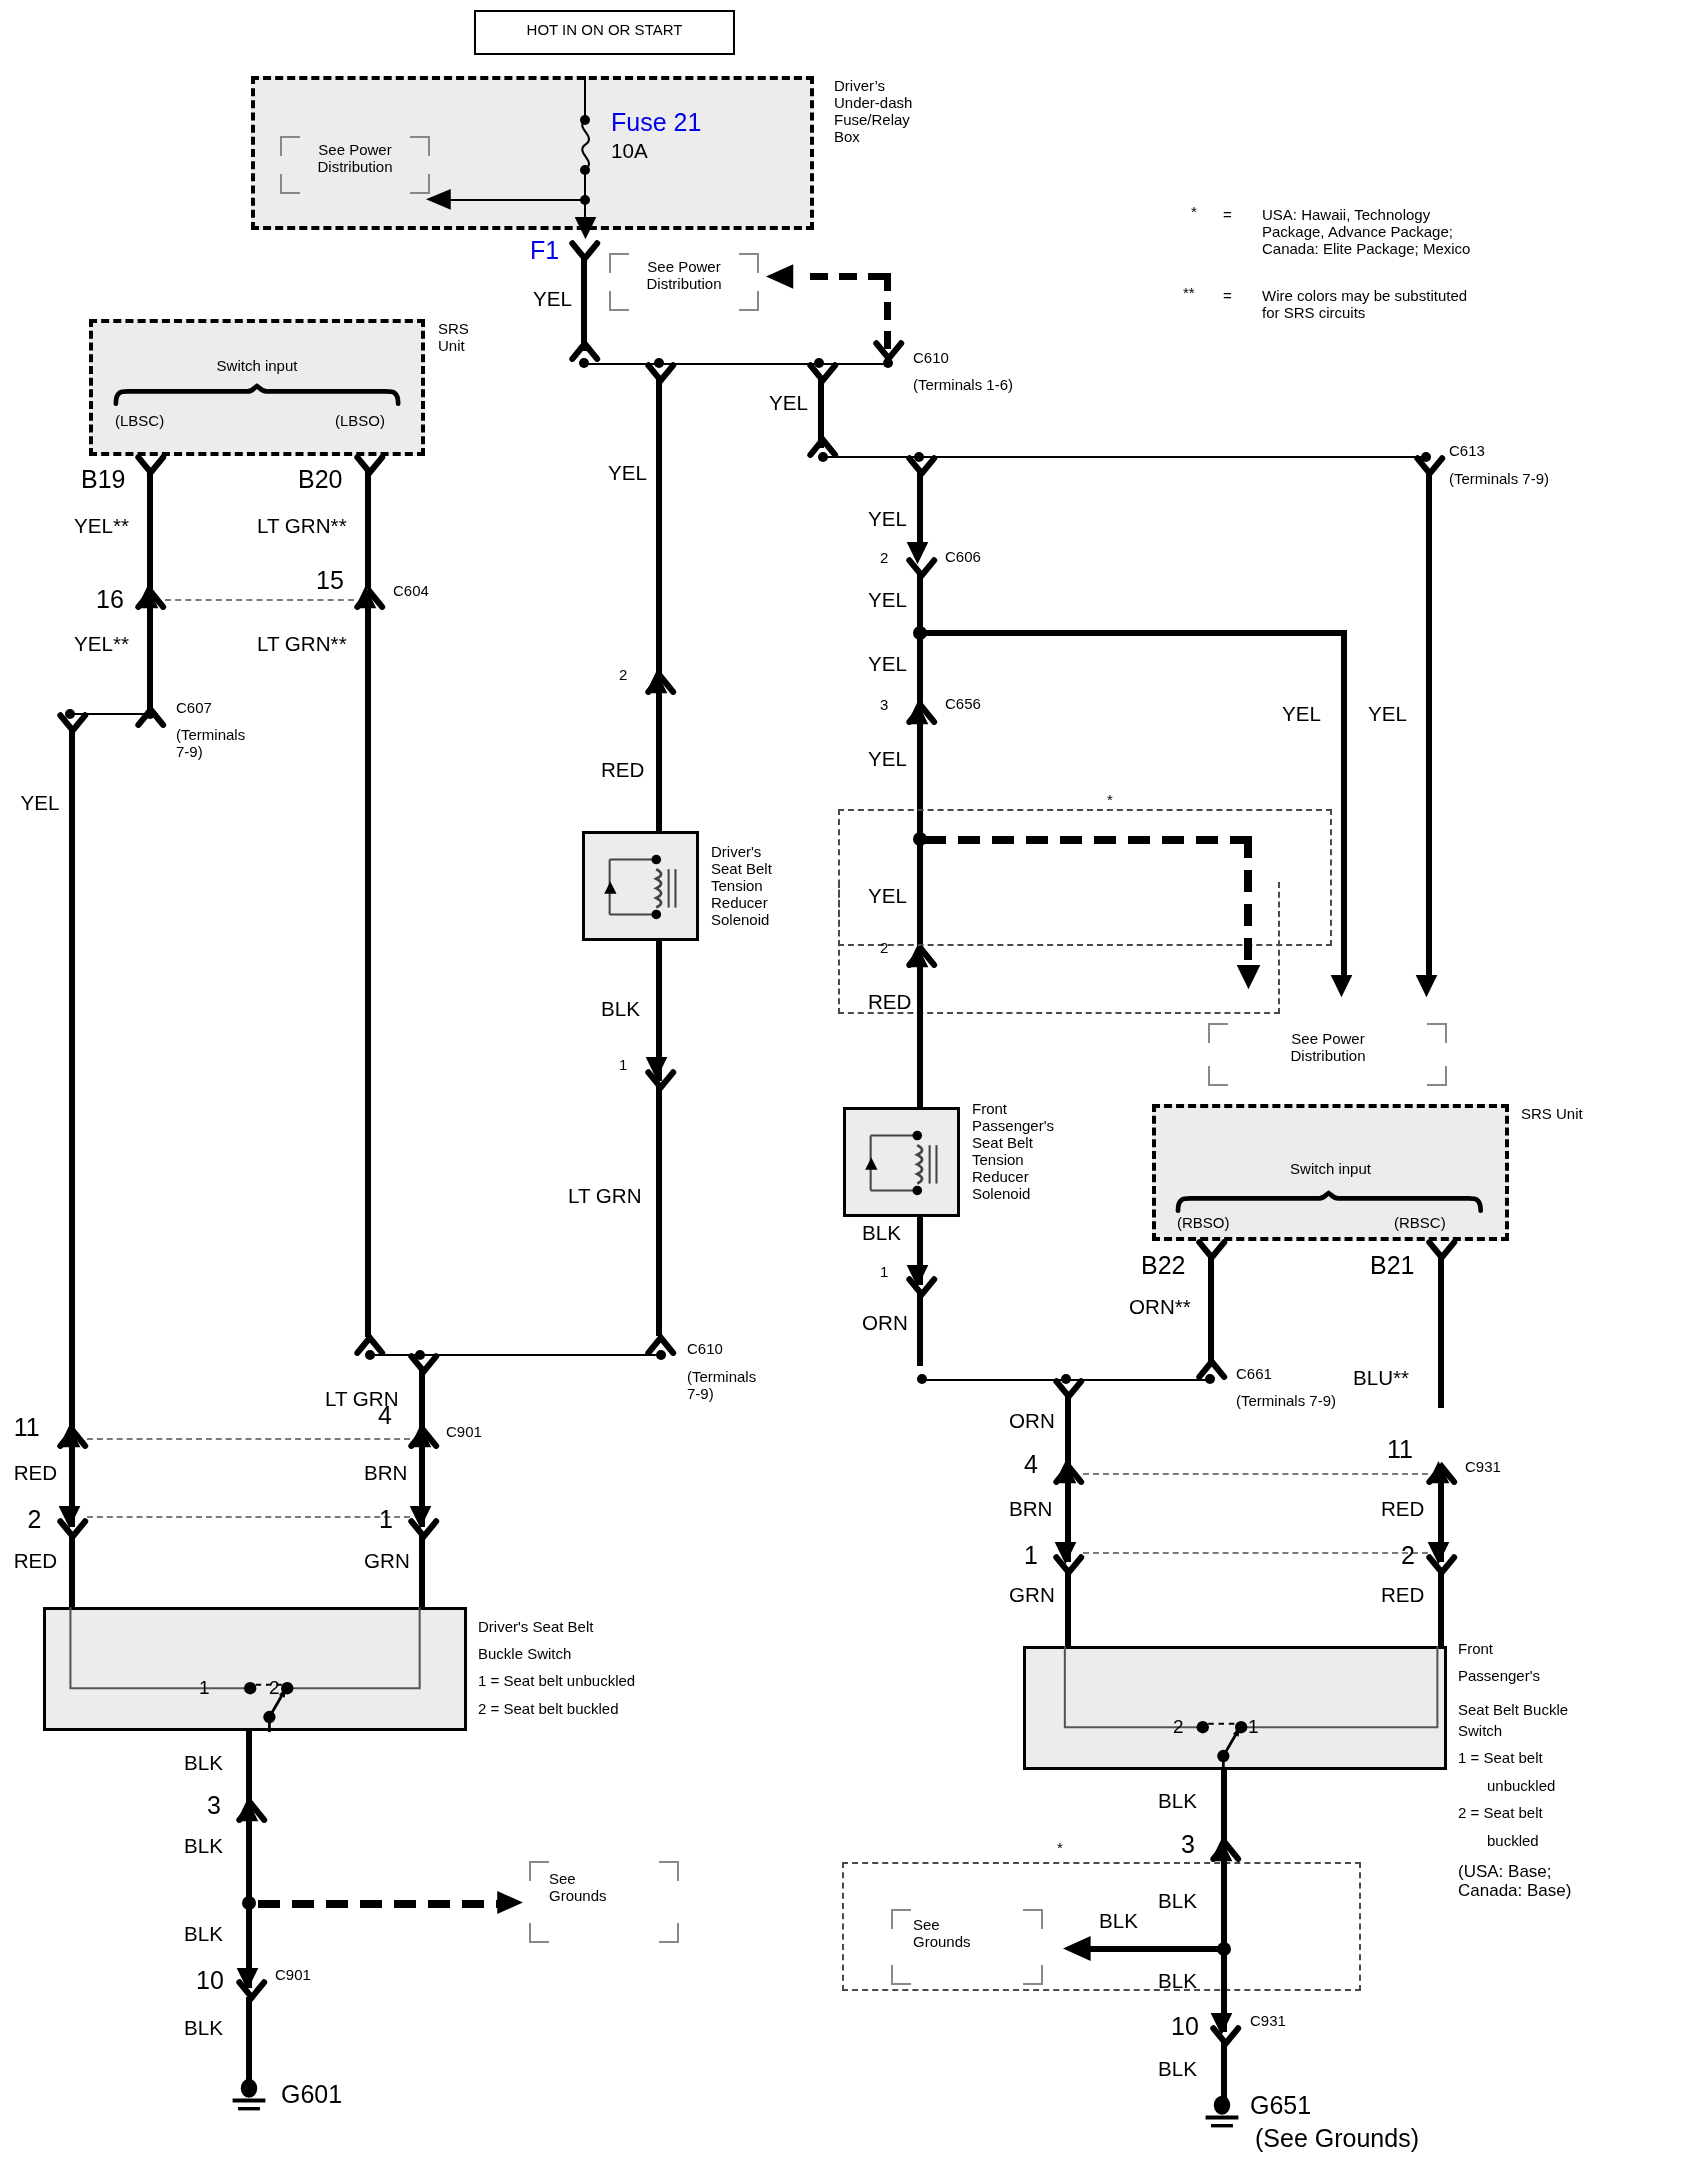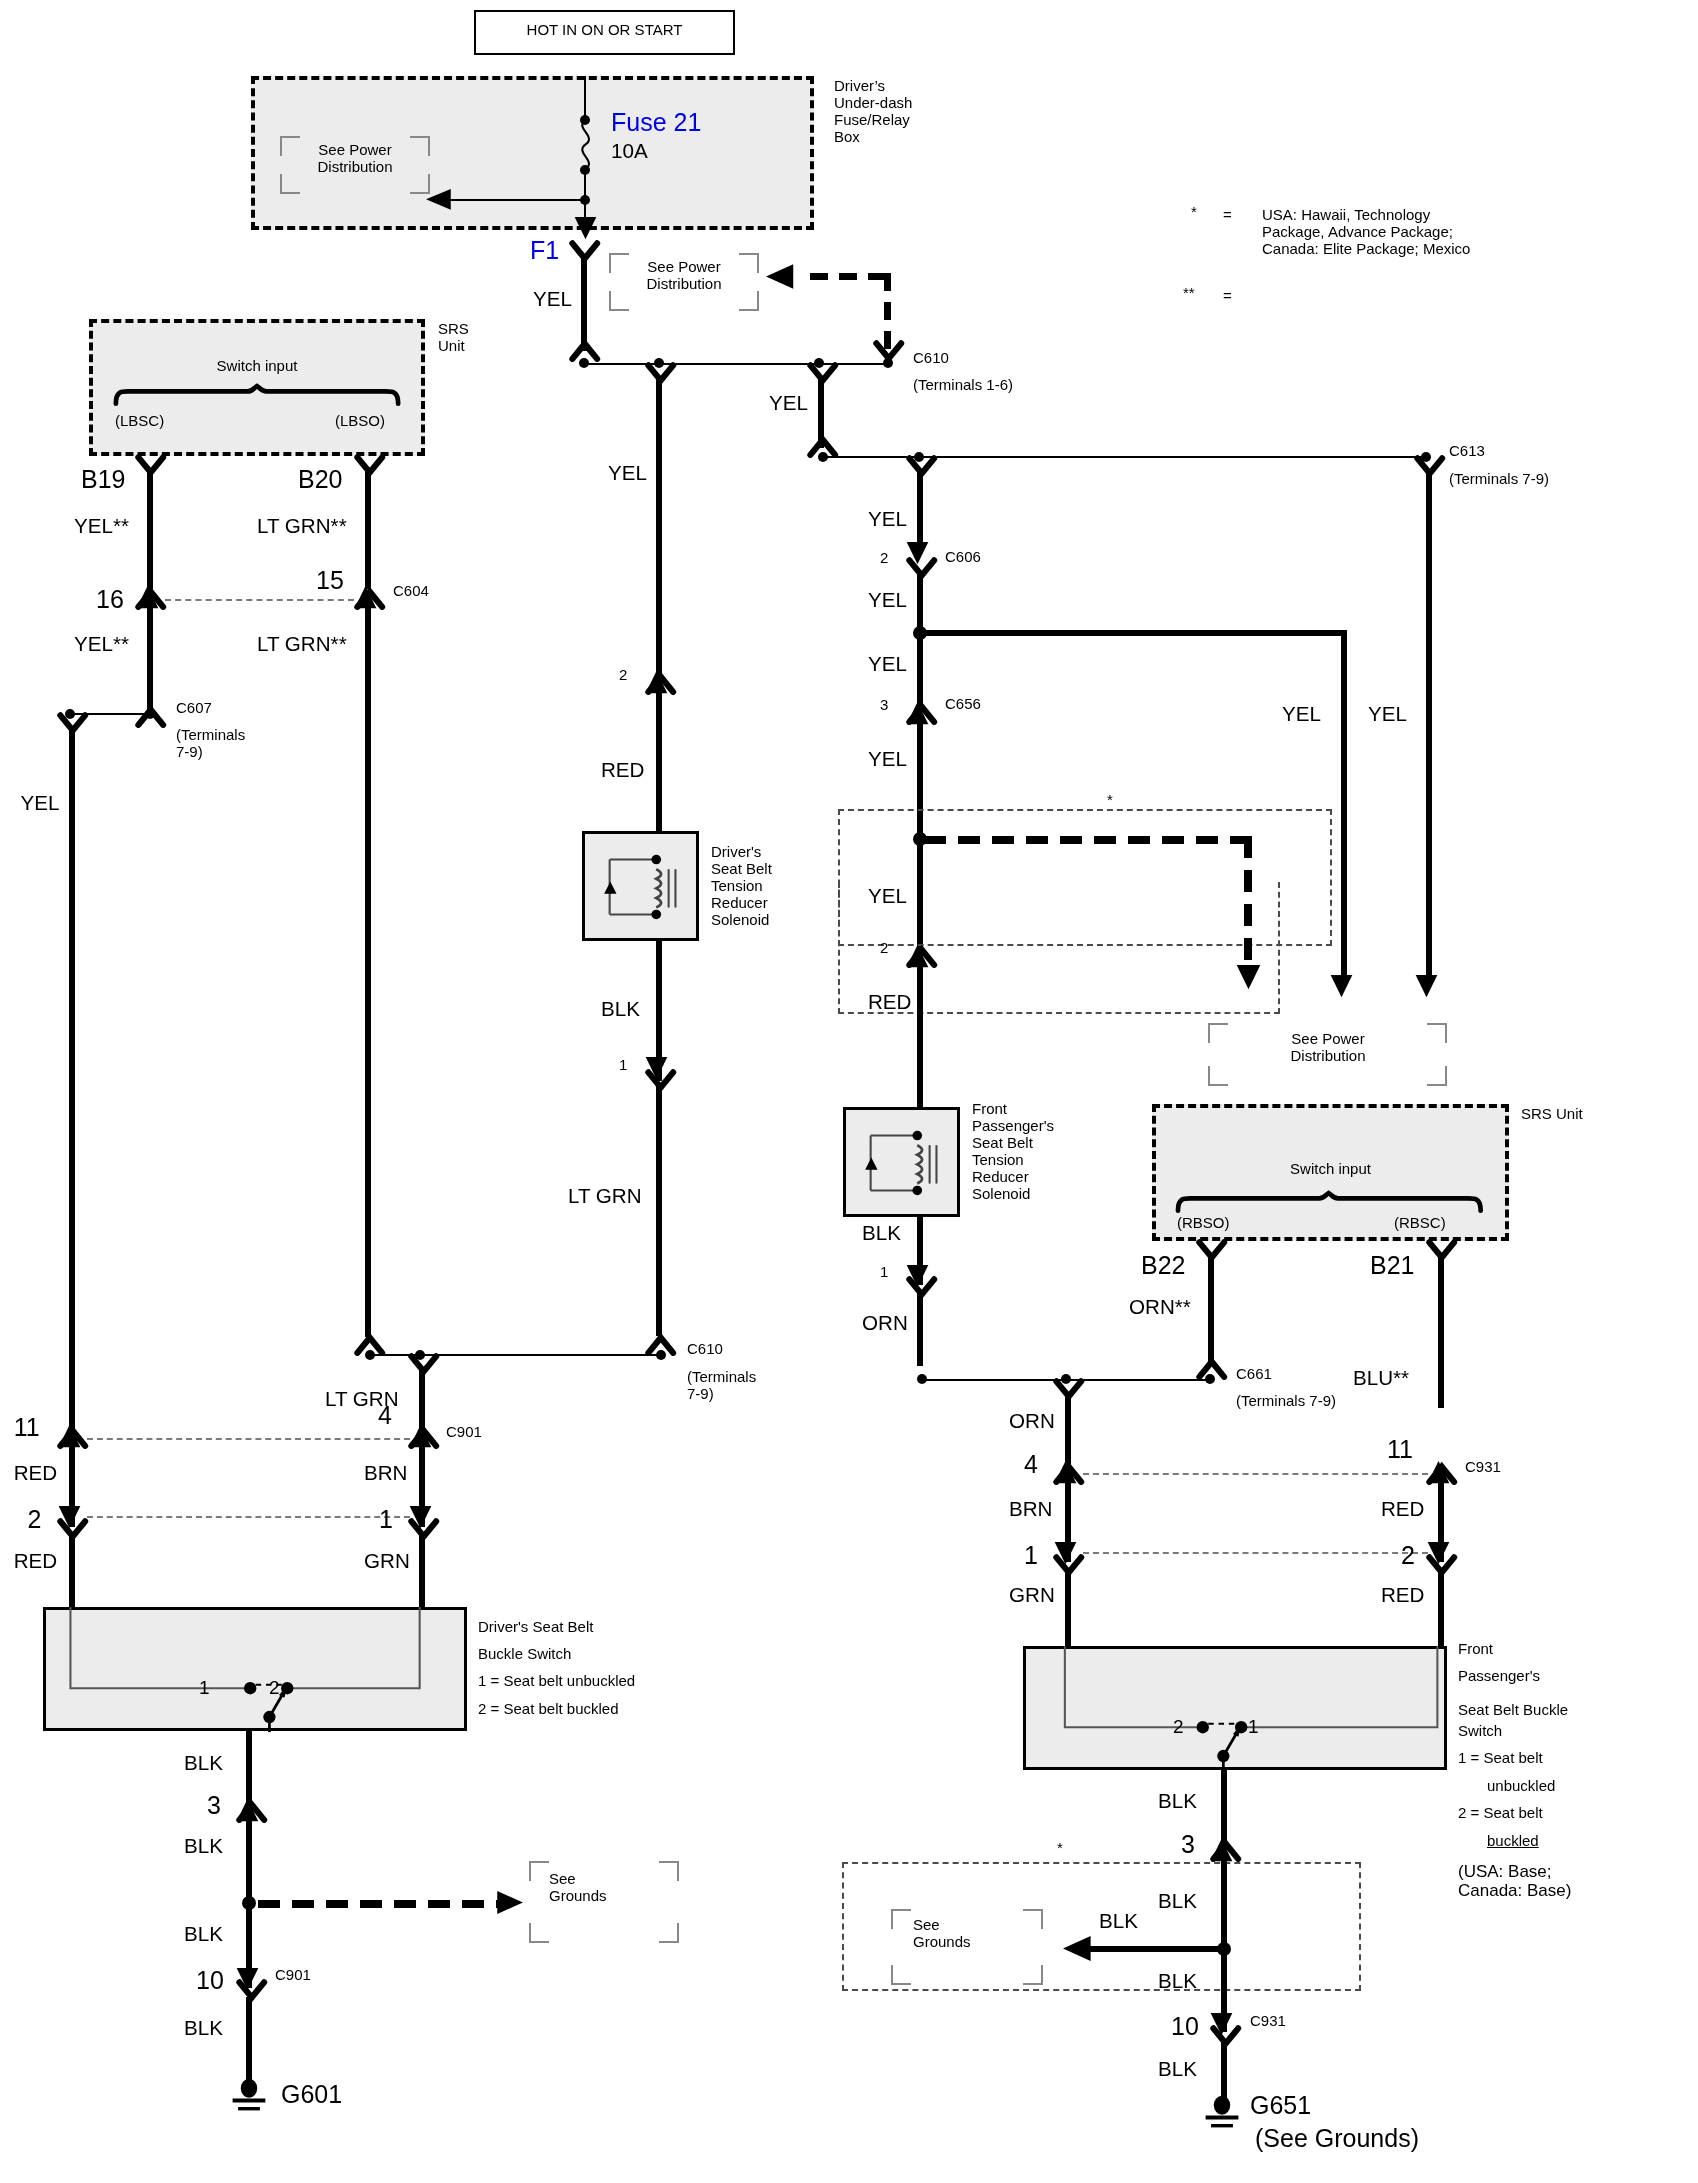--- a/index.html
+++ b/index.html
@@ -83,20 +83,22 @@
   <div class="txt t28" style="left:611px;top:139px;">10A</div>
   <div class="txt t32 blue" style="left:530px;top:236px;">F1</div>
 
   <div class="txt t30" style="left:1191px;top:203px;">*</div>
   <div class="txt t30" style="left:1223px;top:206px;">=</div>
   <div class="txt t30" style="left:1262px;top:206px;">USA: Hawaii, Technology
 Package, Advance Package;
 Canada: Elite Package; Mexico</div>
   <div class="txt t30" style="left:1183px;top:284px;">**</div>
   <div class="txt t30" style="left:1223px;top:287px;">=</div>
+  <div class="txt t30" style="left:1262px;top:287px;">Wire colors may be substituted
+for SRS circuits</div>
 
   <svg style="left:571px;top:242px;width:27.5px;height:20.6px;" viewBox="0 0 40 30" width="27.5" height="20.6">
     <path d="M2 2 L20 24 L38 2" fill="none" stroke="#000" stroke-width="9" stroke-linecap="round"></path>
   </svg>
   <div class="w vw" style="left:581px;top:255px;height:96px;"></div>
   <svg style="left:571px;top:341px;width:27.5px;height:20.6px;" viewBox="0 0 40 30" width="27.5" height="20.6">
     <path d="M2 26 L20 4 L38 26" fill="none" stroke="#000" stroke-width="9" stroke-linecap="round"></path>
   </svg>
   <div class="txt t28" style="left:533px;top:287px;">YEL</div>
 
@@ -593,21 +595,21 @@
   <div class="txt t26" style="left:1173px;top:1716px;">2</div>
   <div class="txt t26" style="left:1248px;top:1716px;">1</div>
 
   <div class="txt t30" style="left:1458px;top:1640px;">Front</div>
   <div class="txt t30" style="left:1458px;top:1667px;">Passenger's</div>
   <div class="txt t30" style="left:1458px;top:1694px;margin-top:7px;">Seat Belt Buckle</div>
   <div class="txt t30" style="left:1458px;top:1722px;">Switch</div>
   <div class="txt t30" style="left:1458px;top:1749px;">1 = Seat belt</div>
   <div class="txt t30" style="left:1487px;top:1777px;">unbuckled</div>
   <div class="txt t30" style="left:1458px;top:1804px;">2 = Seat belt</div>
-  <div class="txt t30" style="left:1487px;top:1832px;text-decoration:underline;">buckled</div>
+  <div class="txt t30" style="left:1487px;top:1832px;">buckled</div>
   <div class="txt t24" style="left:1458px;top:1862px;">(USA: Base;
 Canada: Base)</div>
 
   <div class="w vw" style="left:1221px;top:1769px;height:81px;"></div>
   <div class="txt t28" style="left:1158px;top:1789px;">BLK</div>
   <svg style="left:1210px;top:1839px;width:23px;height:23px;" viewBox="0 0 34 34" width="23" height="23">
     <polygon points="17,0 1,33 33,33" fill="#000"></polygon>
   </svg>
   <svg style="left:1212px;top:1841px;width:27.5px;height:20.6px;" viewBox="0 0 40 30" width="27.5" height="20.6">
     <path d="M2 26 L20 4 L38 26" fill="none" stroke="#000" stroke-width="9" stroke-linecap="round"></path>

